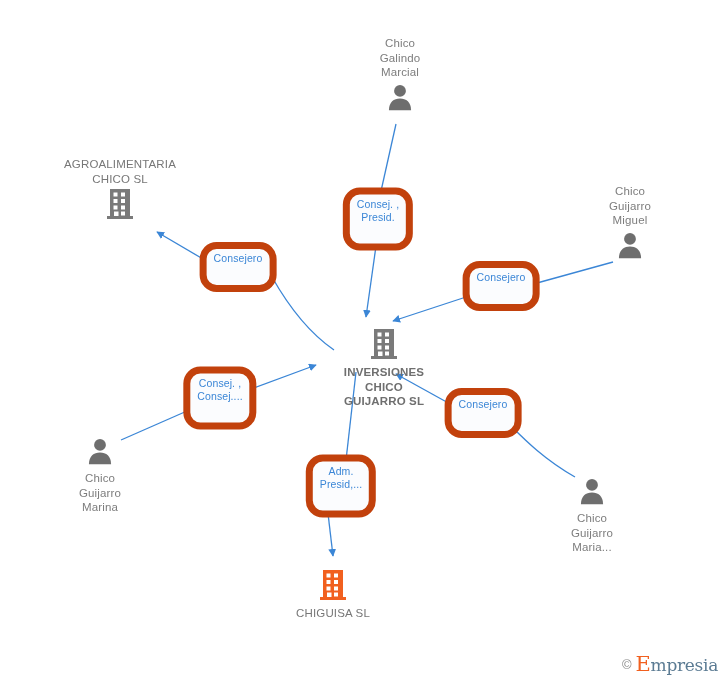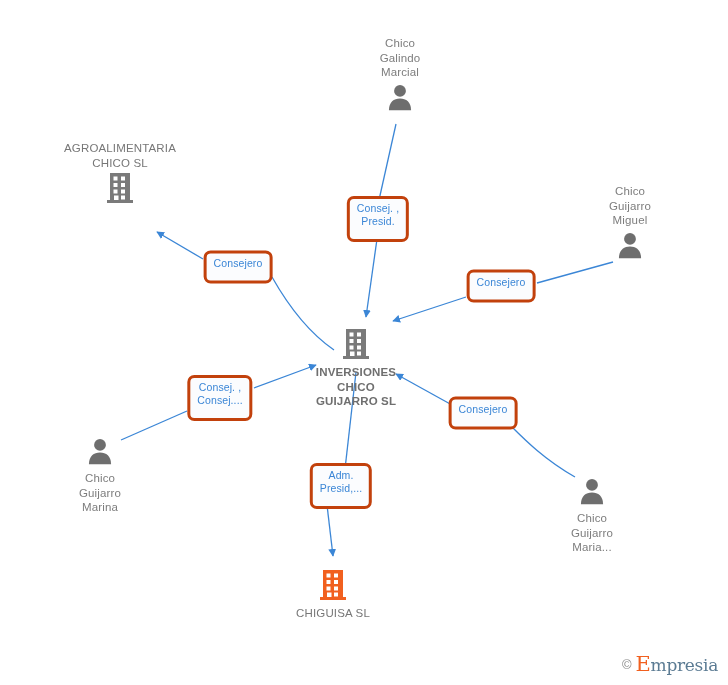--- a/index.html
+++ b/index.html
@@ -50,27 +50,27 @@
     font-weight: bold;
   }
   .node.label-above .label {
     margin-bottom: 2px;
   }
   .node.label-below .label {
     margin-top: 1px;
   }
   .edge-label {
     position: absolute;
-    border: 3px solid #c2410c;
-    border-radius: 7px;
+    border: 7px solid #c2410c;
+    border-radius: 17px;
     background: #fbfcfe;
     color: #3b86d6;
     font-size: 10.5px;
     line-height: 13px;
-    padding: 3px 7px 11px 7px;
+    padding: 3px 7px 20px 7px;
     white-space: pre-line;
     text-align: center;
     transform: translate(-50%, -50%);
     letter-spacing: 0.1px;
   }
   #watermark {
     position: absolute;
     right: 10px;
     bottom: 9px;
     display: flex;
@@ -128,21 +128,21 @@
 Galindo
 Marcial</span>
     <span class="icon">
       <svg width="30" height="30" viewBox="0 0 32 32">
         <circle cx="16" cy="9.5" r="6.3" fill="#6e6e6e"></circle>
         <path d="M 4.2 30 C 4.2 21.5 9.4 17.6 16 17.6 C 22.6 17.6 27.8 21.5 27.8 30 Z" fill="#6e6e6e"></path>
       </svg>
     </span>
   </div>
 
-  <div class="node company label-above" style="left:120px; top:141px;">
+  <div class="node company label-above" style="left:120px; top:157px;">
     <span class="label">AGROALIMENTARIA
 CHICO  SL</span>
     <span class="icon">
       <svg width="28" height="32" viewBox="0 0 28 32">
         <rect x="4" y="1" width="20" height="27" fill="#7a7a7a"></rect>
         <rect x="1" y="28" width="26" height="3" fill="#7a7a7a"></rect>
         <rect x="7.5" y="4.5" width="4" height="4" fill="#ffffff"></rect>
         <rect x="15" y="4.5" width="4" height="4" fill="#ffffff"></rect>
         <rect x="7.5" y="11" width="4" height="4" fill="#ffffff"></rect>
         <rect x="15" y="11" width="4" height="4" fill="#ffffff"></rect>
@@ -159,21 +159,21 @@
 Guijarro
 Miguel</span>
     <span class="icon">
       <svg width="30" height="30" viewBox="0 0 32 32">
         <circle cx="16" cy="9.5" r="6.3" fill="#6e6e6e"></circle>
         <path d="M 4.2 30 C 4.2 21.5 9.4 17.6 16 17.6 C 22.6 17.6 27.8 21.5 27.8 30 Z" fill="#6e6e6e"></path>
       </svg>
     </span>
   </div>
 
-  <div class="node company label-below focus" style="left:356px; top:328px;">
+  <div class="node company label-below focus" style="left:384px; top:328px;">
     <span class="icon">
       <svg width="28" height="32" viewBox="0 0 28 32">
         <rect x="4" y="1" width="20" height="27" fill="#7a7a7a"></rect>
         <rect x="1" y="28" width="26" height="3" fill="#7a7a7a"></rect>
         <rect x="7.5" y="4.5" width="4" height="4" fill="#ffffff"></rect>
         <rect x="15" y="4.5" width="4" height="4" fill="#ffffff"></rect>
         <rect x="7.5" y="11" width="4" height="4" fill="#ffffff"></rect>
         <rect x="15" y="11" width="4" height="4" fill="#ffffff"></rect>
         <rect x="7.5" y="17.5" width="4" height="4" fill="#ffffff"></rect>
         <rect x="15" y="17.5" width="4" height="4" fill="#ffffff"></rect>

